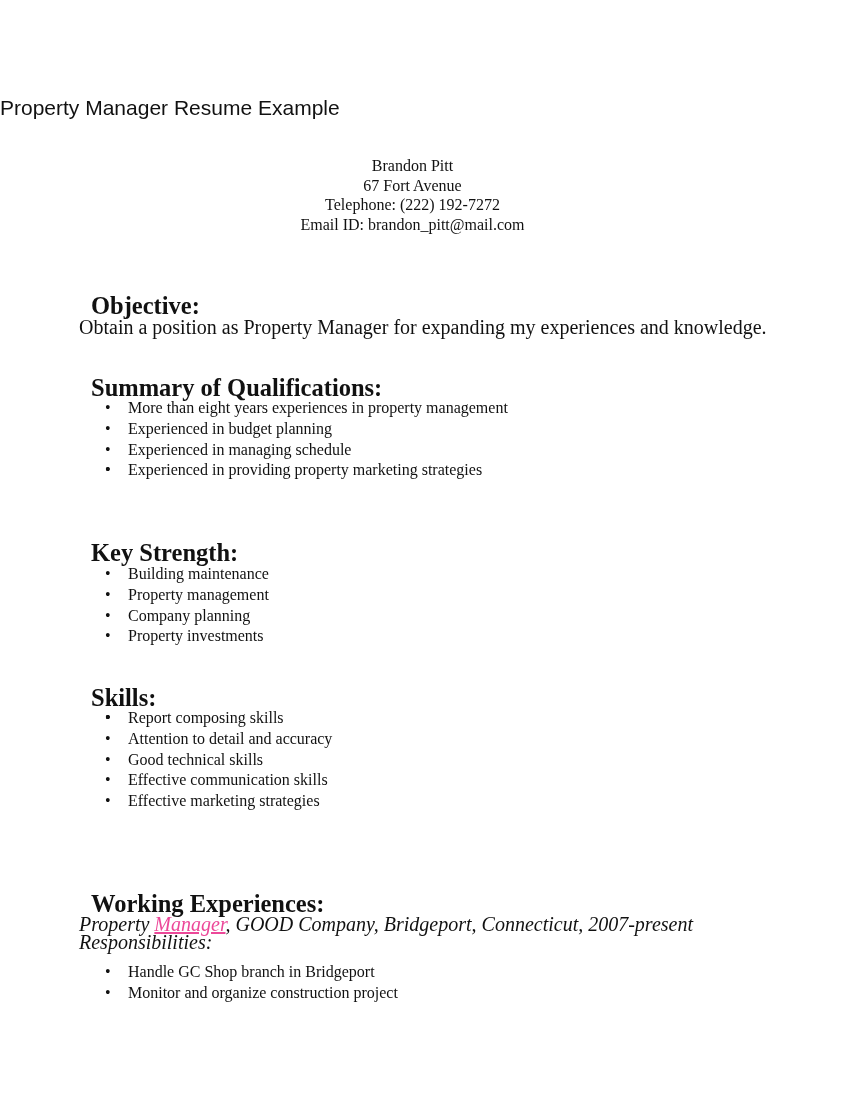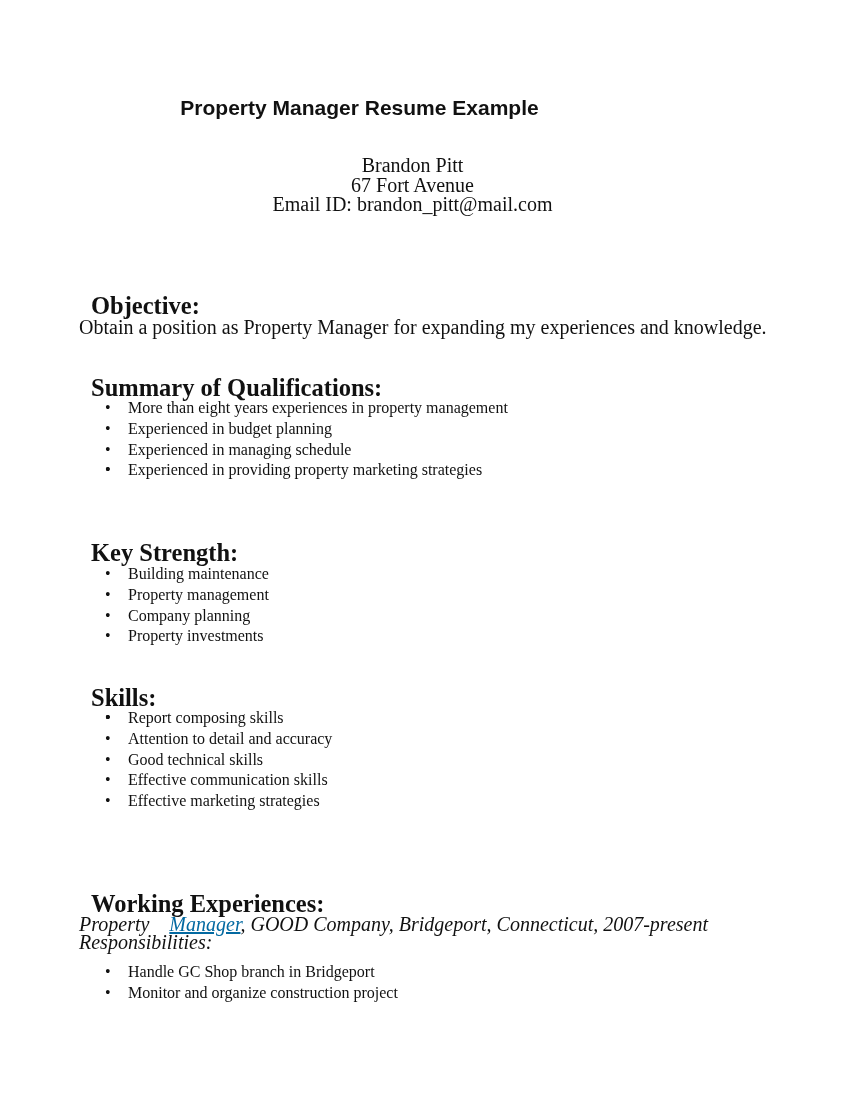--- a/index.html
+++ b/index.html
@@ -1,50 +1,51 @@
 <!DOCTYPE html>
 <html><head>
   <meta charset="utf-8">
   <style>
     html, body { margin: 0; padding: 0; background: #ffffff; }
     body { width: 849px; height: 1099px; position: relative; overflow: hidden; color: #111; }
     .doc-title {
-      position: absolute; left: 0; width: 719px; top: 96px; text-align: center;
-      font-family: "Liberation Sans", sans-serif; font-weight: bold; font-size: 21px; margin: 0;
+      position: absolute; left: 0; width: 719px; top: 96px; text-align: left;
+      font-family: "Liberation Sans", sans-serif; font-weight: normal; font-size: 21px; margin: 0;
     }
     .contact {
       position: absolute; left: 0; width: 825px; top: 156px; text-align: center;
-      font-family: "Liberation Serif", serif; font-size: 20px; line-height: 19.5px;
+      font-family: "Liberation Serif", serif; font-size: 16px; line-height: 19.5px;
     }
     .contact div { margin: 0; }
     .heading {
       position: absolute; left: 79px; margin: 12px;
       font-family: "Liberation Serif", serif; font-weight: bold; font-size: 24.5px;
     }
     .para {
       position: absolute; left: 79px; margin: 0;
       font-family: "Liberation Serif", serif; font-size: 20px;
     }
     ul.bullets {
       position: absolute; left: 0; margin: 0; padding: 0; list-style: none;
       font-family: "Liberation Serif", serif; font-size: 16px; line-height: 20.8px;
     }
     ul.bullets li { position: relative; padding-left: 128px; white-space: nowrap; }
     ul.bullets li .dot { position: absolute; left: 105px; top: 0; }
     .italic { font-style: italic; }
-    .link { color: #0369a1; text-decoration: underline; margin-left: 15px; }
+    .link { color: #ec4899; text-decoration: underline; }
   </style>
 </head>
 <body>
 
 <h1 class="doc-title">Property Manager Resume Example</h1>
 
 <div class="contact">
   <div>Brandon Pitt</div>
   <div>67 Fort Avenue</div>
+  <div>Telephone: (222) 192-7272</div>
   <div>Email ID: brandon_pitt@mail.com</div>
 </div>
 
 <h2 class="heading" style="top:280px">Objective:</h2>
 <p class="para" style="top:316px">Obtain a position as Property Manager for expanding my experiences and knowledge.</p>
 
 <h2 class="heading" style="top:362px">Summary of Qualifications:</h2>
 <ul class="bullets" style="top:398px">
   <li><span class="dot">•</span><span>More than eight years experiences in property management</span></li>
   <li><span class="dot">•</span><span>Experienced in budget planning</span></li>

